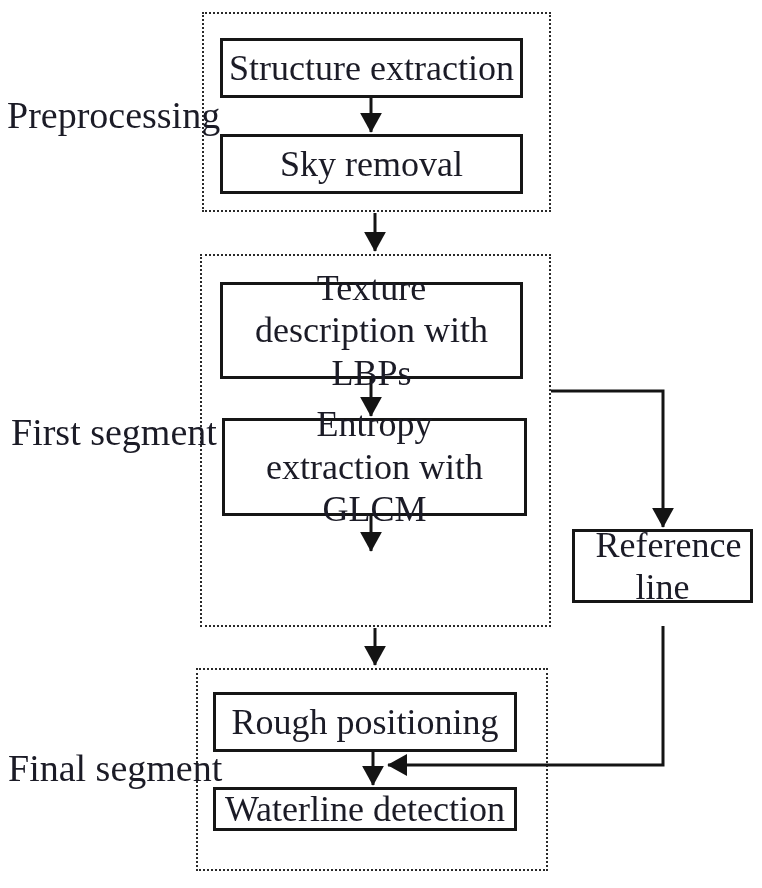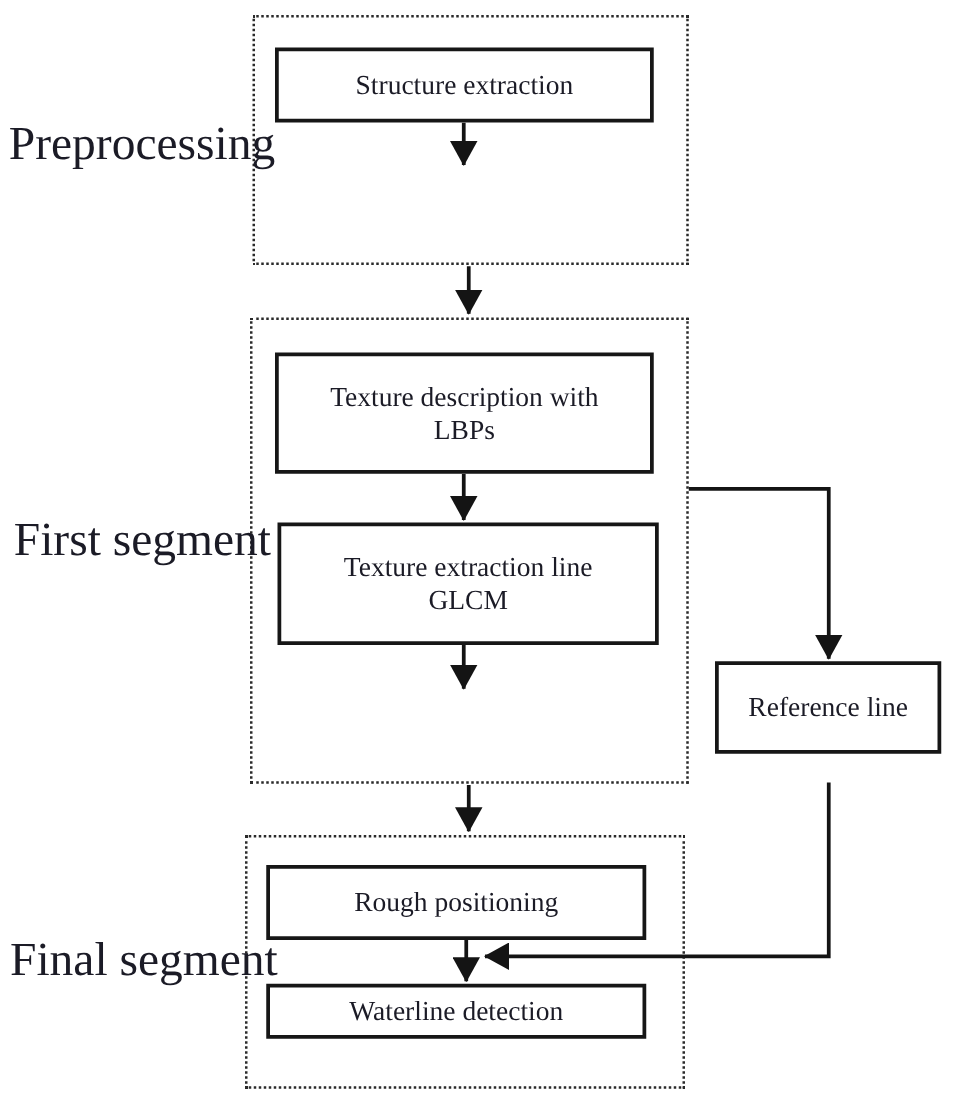--- a/index.html
+++ b/index.html
@@ -32,21 +32,21 @@
 
   
   .node {
     position: absolute;
     border: 3px solid #161616;
     background: #ffffff;
     display: flex;
     align-items: center;
     justify-content: center;
     text-align: center;
-    font-size: 22px;
+    font-size: 36px;
     color: #1b1b26;
     line-height: 1.18;
     z-index: 2;
   }
   .node .txt { display: inline-block; }
   .node .wrap-narrow { max-width: 252px; text-align: center; }
   .node .wrap-ref { max-width: 134px; }
 
   
   svg.connectors {
@@ -89,27 +89,30 @@
   <div class="group" style="left:196px; top:668px; width:352px; height:203px;"></div>
 
   <div class="group-label" style="left:7px; top:93px;">Preprocessing</div>
   <div class="group-label" style="left:11px; top:410px;">First segment</div>
   <div class="group-label" style="left:8px; top:746px;">Final segment</div>
 
   <div class="node" style="left:220px; top:38px; width:303px; height:60px;">
     <span class="txt">Structure extraction</span>
   </div>
 
+  <div class="node" style="left:220px; top:134px; width:303px; height:60px;">
+    <span class="txt">Sky removal</span>
+  </div>
 
   <div class="node" style="left:220px; top:282px; width:303px; height:97px;">
     <span class="txt wrap-narrow">Texture description with LBPs</span>
   </div>
 
   <div class="node" style="left:222px; top:418px; width:305px; height:98px;">
-    <span class="txt wrap-narrow">Texture extraction line GLCM</span>
+    <span class="txt wrap-narrow">Entropy extraction with GLCM</span>
   </div>
 
 
   <div class="node" style="left:213px; top:692px; width:304px; height:60px;">
     <span class="txt">Rough positioning</span>
   </div>
 
   <div class="node" style="left:213px; top:787px; width:304px; height:44px;">
     <span class="txt">Waterline detection</span>
   </div>

